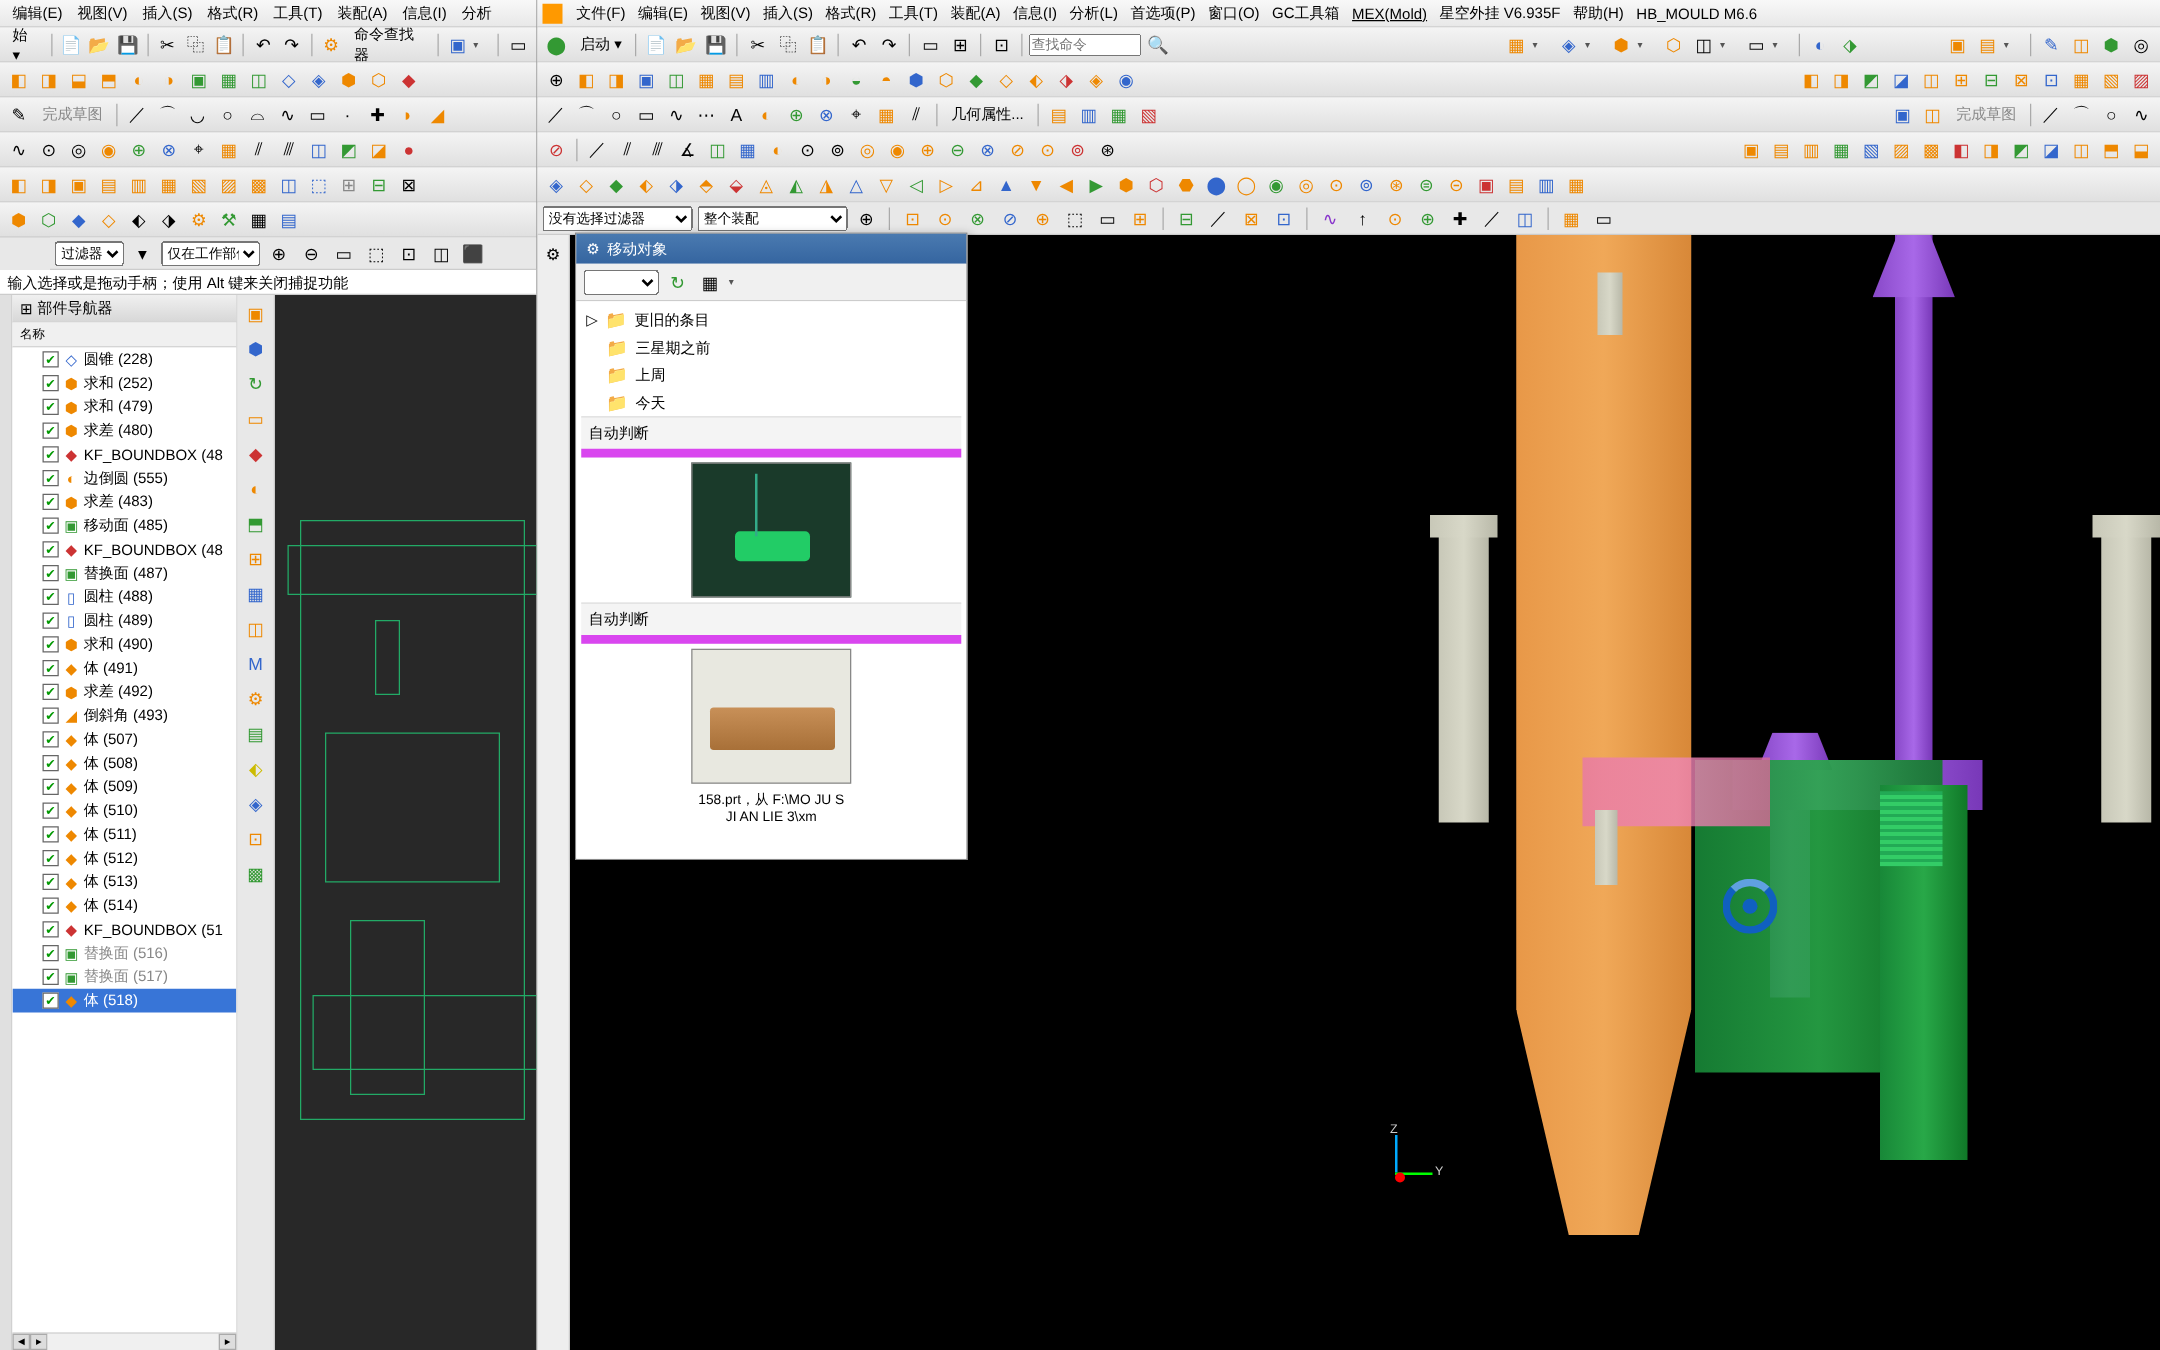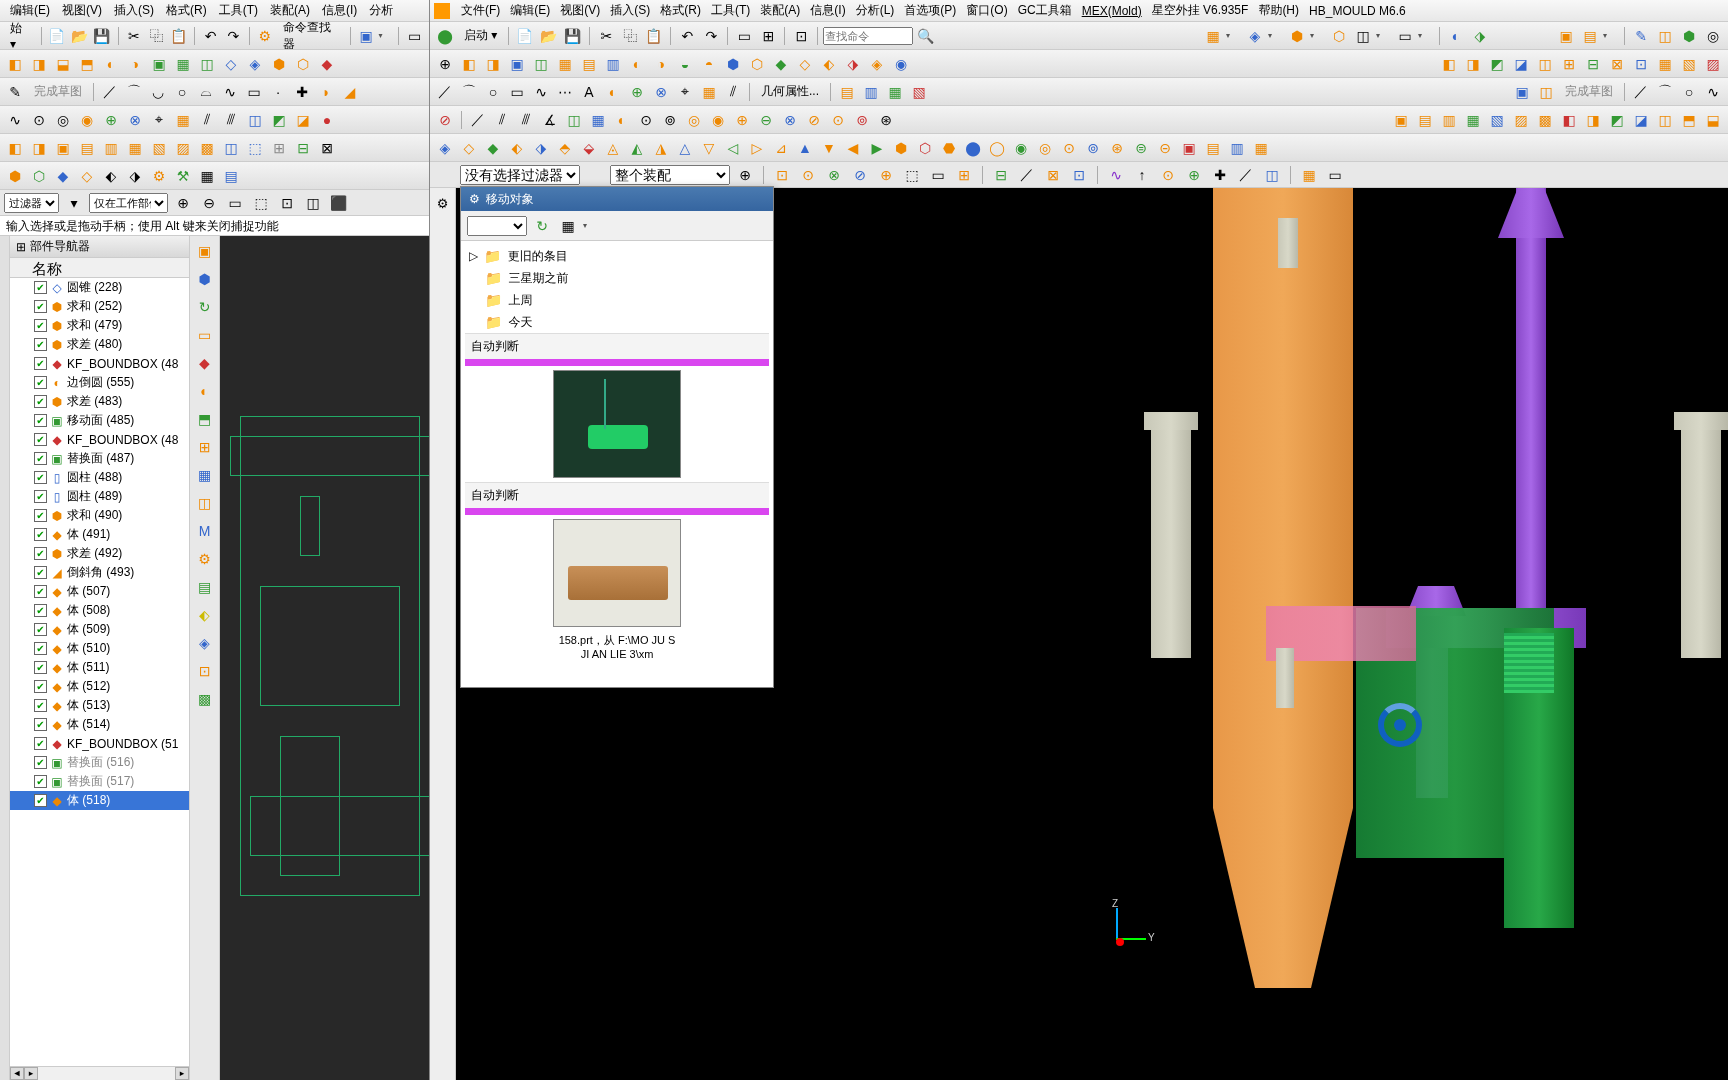--- a/index.html
+++ b/index.html
@@ -14,37 +14,37 @@
 
 
 .toolbar { height: 28px; background: linear-gradient(#f4f4f4, #e0e0e0); display: flex; align-items: center; padding: 0 4px; border-bottom: 1px solid #ccc; gap: 2px; flex-wrap: nowrap; overflow: hidden; }
 .tbicon { width: 22px; height: 22px; display: inline-flex; align-items: center; justify-content: center; border: 1px solid transparent; border-radius: 2px; cursor: pointer; font-size: 14px; }
 .tbsep { width: 1px; height: 18px; background: #aaa; margin: 0 3px; }
 .tbtext { padding: 2px 6px; font-size: 12px; }
 .tbdrop { width: 16px; font-size: 8px; color: #555; }
 .left-body { flex: 1; display: flex; overflow: hidden; }
 .nav-panel { width: 180px; background: #f8f8f8; border-right: 1px solid #ccc; display: flex; flex-direction: column; }
 .nav-header { height: 22px; background: linear-gradient(#f0f0f0, #d8d8d8); display: flex; align-items: center; padding: 0 6px; font-size: 12px; border-bottom: 1px solid #ccc; }
-.nav-colhead { height: 20px; background: #f0f0f0; border-bottom: 1px solid #ccc; padding: 2px 22px; font-size: 15px; }
+.nav-colhead { height: 20px; background: #f0f0f0; border-bottom: 1px solid #ccc; padding: 2px 6px; font-size: 10px; }
 .nav-tree { flex: 1; overflow-y: auto; overflow-x: hidden; background: #fff; }
 .tree-item { display: flex; align-items: center; height: 19px; padding: 0 4px 0 24px; font-size: 12px; white-space: nowrap; }
 .tree-item .cb { width: 13px; height: 13px; border: 1px solid #666; background: #fff; margin-right: 3px; display: flex; align-items: center; justify-content: center; color: #090; font-size: 10px; }
 .tree-item .ic { width: 14px; height: 14px; margin-right: 3px; display: inline-flex; align-items: center; justify-content: center; }
 .tree-item.sel { background: #3875d7; color: #fff; }
 .tree-item.gray { color: #888; }
 .nav-scroll { height: 14px; background: #eee; border-top: 1px solid #ccc; display: flex; }
 .nav-scroll .btn { width: 14px; text-align: center; font-size: 9px; background: #ddd; border: 1px solid #aaa; }
 
 .side-icons { width: 30px; background: #e8e8e8; display: flex; flex-direction: column; align-items: center; padding-top: 4px; gap: 6px; border-right: 1px solid #ccc; }
 .side-icons .sicon { width: 22px; height: 22px; display: flex; align-items: center; justify-content: center; font-size: 14px; border: 1px solid transparent; }
 
 .left-viewport { flex: 1; background: #282828; position: relative; }
 .wf { position: absolute; border: 1px solid #3a7; }
 
-.filter-row { height: 26px; background: #e8e8e8; display: flex; align-items: center; padding: 0 4px; gap: 4px; border-bottom: 1px solid #ccc; font-size: 11px; }
+.filter-row { height: 26px; background: #e8e8e8; display: flex; align-items: center; padding: 0 4px; gap: 4px; border-bottom: 1px solid #ccc; font-size: 11px; margin-left: 40px; }
 .filter-row select { font-size: 11px; height: 20px; }
 .hint-row { height: 20px; background: #fff; padding: 2px 6px; font-size: 12px; border-bottom: 1px solid #ccc; }
 
 
 .right-menubar { height: 22px; background: linear-gradient(#f8f8f8, #e8e8e8); display: flex; align-items: center; padding: 0 4px; border-bottom: 1px solid #ccc; font-size: 12px; gap: 0; }
 .right-menubar span { padding: 2px 5px; cursor: pointer; }
 .right-menubar .logo { width: 16px; height: 16px; background: #f90; margin-right: 6px; }
 
 .right-body { flex: 1; display: flex; overflow: hidden; }
 .right-sideicons { width: 26px; background: #eee; display: flex; flex-direction: column; align-items: center; gap: 8px; padding-top: 6px; border-right: 1px solid #ccc; }
@@ -77,21 +77,21 @@
 .axis { position: absolute; left: 650px; top: 720px; width: 50px; height: 50px; }
 .axis-z { position: absolute; left: 10px; top: 0; width: 2px; height: 30px; background: #0af; }
 .axis-y { position: absolute; left: 10px; top: 30px; width: 30px; height: 2px; background: #0f0; }
 .axis-x { position: absolute; left: 10px; top: 30px; width: 8px; height: 8px; background: #f00; border-radius: 50%; }
 .axis-label { position: absolute; font-size: 10px; color: #ccc; }
 
 .spinner { position: absolute; left: 922px; top: 515px; width: 44px; height: 44px; border: 6px solid #1060c0; border-top-color: #60a0e0; border-radius: 50%; }
 .spinner::after { content: ''; position: absolute; left: 10px; top: 10px; width: 12px; height: 12px; background: #1060c0; border-radius: 50%; }
 
 .filter-bar-right { height: 26px; background: #e8e8e8; display: flex; align-items: center; padding: 0 4px; gap: 4px; border-bottom: 1px solid #ccc; }
-.filter-bar-right select { font-size: 14px; height: 20px; margin-left: 26px; }
+.filter-bar-right select { font-size: 11px; height: 20px; }
 
 
 .ic-orange { color: #e80; }
 .ic-blue { color: #36c; }
 .ic-green { color: #393; }
 .ic-red { color: #c33; }
 .ic-purple { color: #83c; }
 .ic-yellow { color: #cb0; }
 .ic-gray { color: #888; }
 </style>

